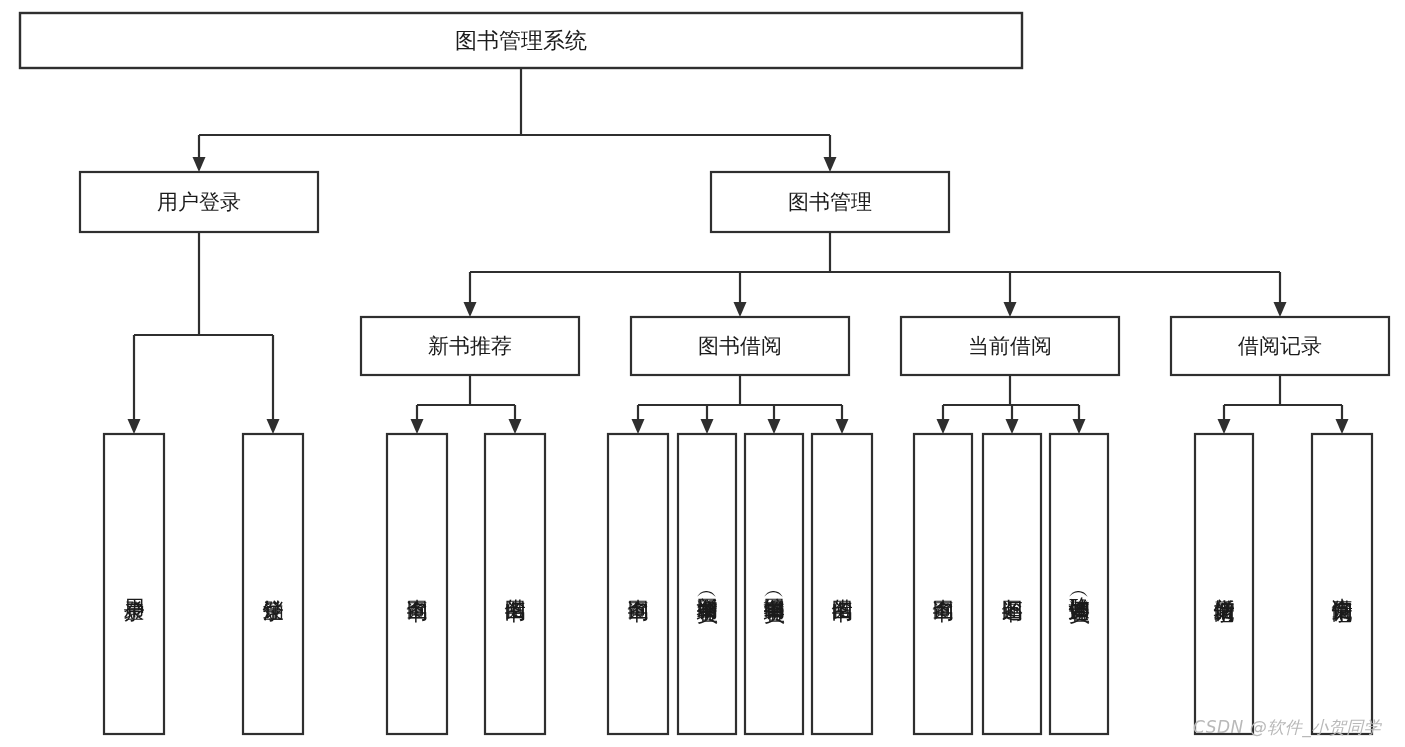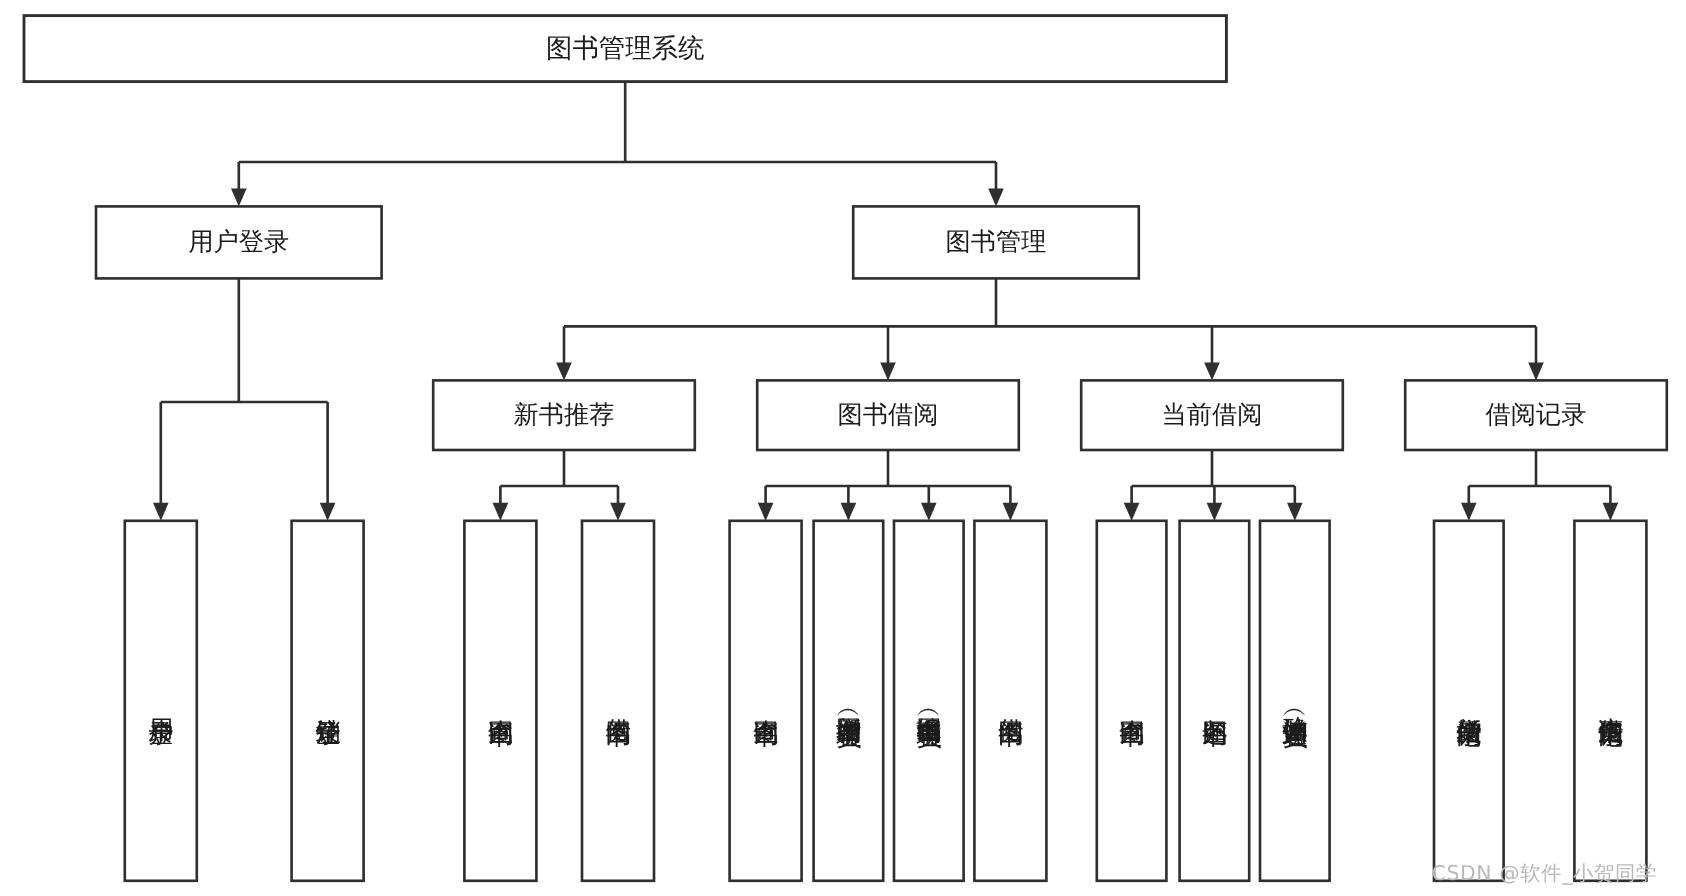--- a/index.html
+++ b/index.html
@@ -74,20 +74,21 @@
     white-space: nowrap;
     text-align: center;
   }
   .watermark {
     position: absolute;
     color: #b9b9b9;
     font-family: "DejaVu Sans", "Liberation Sans", sans-serif;
     font-size: 17px;
     white-space: nowrap;
     letter-spacing: 0.5px;
+    font-style: italic;
   }
 </style>
 </head>
 <body>
 
 <div id="diagram-root">
 
   <svg class="diagram-canvas" viewBox="0 0 1405 747" xmlns="http://www.w3.org/2000/svg">
     <g id="connector-layer">
         <g>

